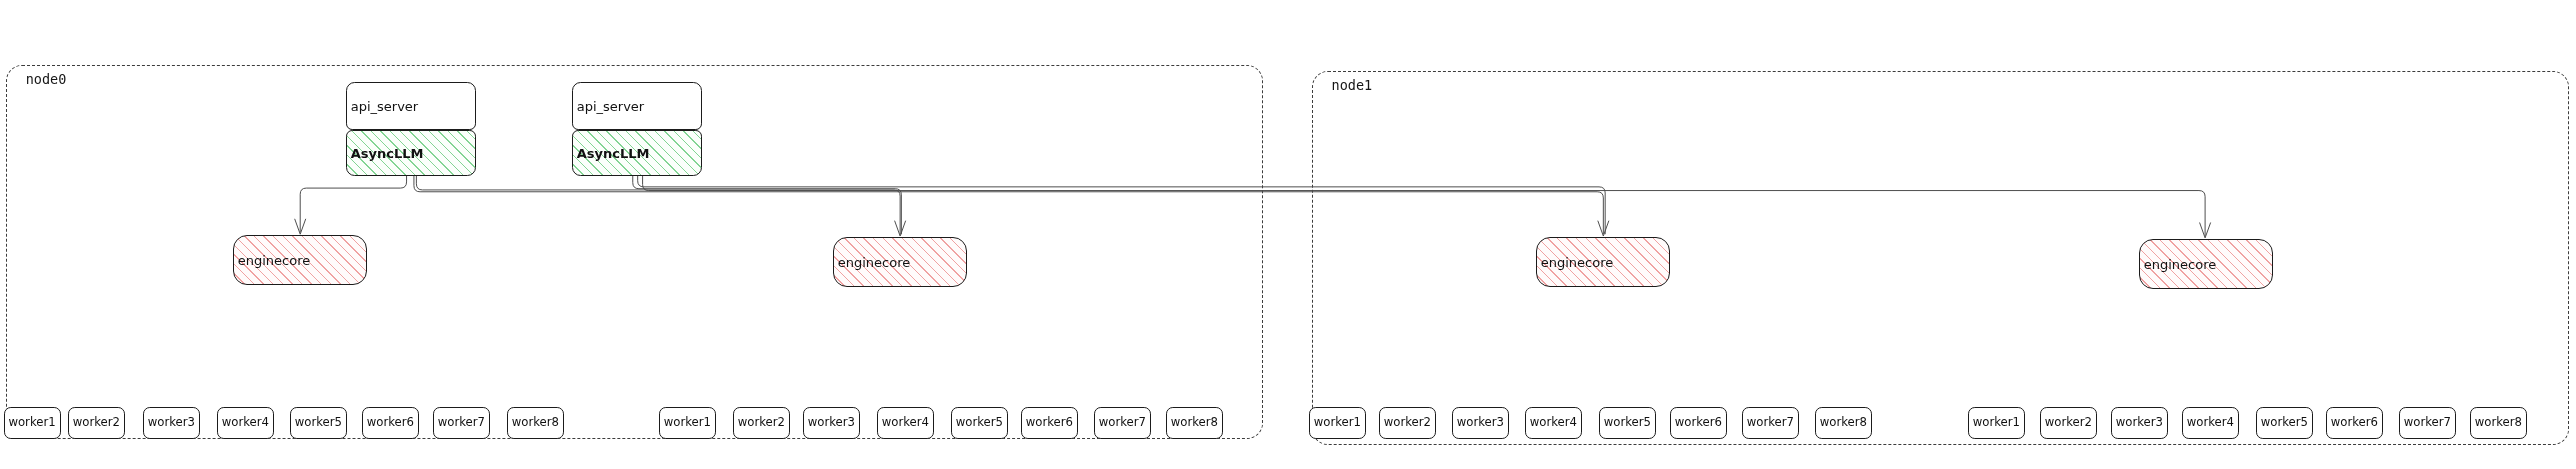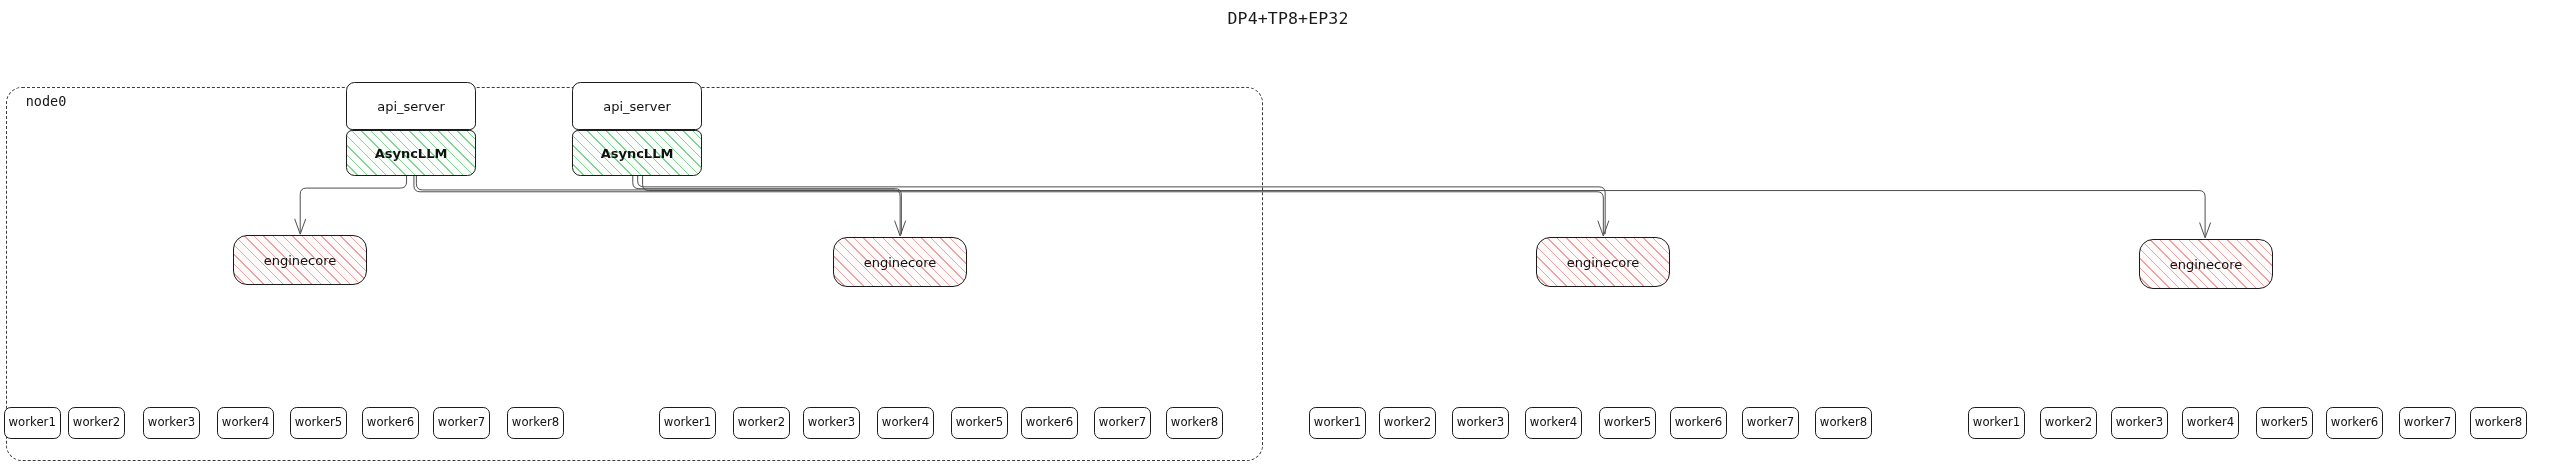--- a/index.html
+++ b/index.html
@@ -47,21 +47,20 @@
   }
 
   
   .box{
     position:absolute;
     box-sizing:border-box;
     border:1.5px solid #1b1b1b;
     border-radius:7.4px;
     display:flex;
     align-items:center;
-    justify-content:center;
     font-size:13px;
     color:#111111;
     background:#ffffff;
     white-space:nowrap;
     overflow:hidden;
   }
   .box > .box-label{
     position:relative;
     z-index:3;
     line-height:1;
@@ -125,23 +124,22 @@
     stroke-width:1.6px;
   }
 
   .z-top{ z-index:4; }
 </style>
 </head>
 <body>
 
 <div id="canvas">
 
-  <div id="diagram-title">DP4+TP8+EP32</div>
-
-  <div class="node-cluster" style="left:6.2px; top:87px; width:1257px; height:374px;text-align:center;">
+
+  <div class="node-cluster" style="left:6.2px; top:65px; width:1257px; height:374px;text-align:center;">
     <div class="node-label">node0</div>
   </div>
 
   <div class="box api-server z-top" style="left:346px; top:82px; width:130px; height:48px;">
     <span class="box-label">api_server</span>
   </div>
   <div class="box asyncllm z-top" style="left:346px; top:130px; width:130px; height:46px;">
     <span class="box-label">AsyncLLM</span>
   </div>
 
@@ -203,20 +201,23 @@
   <div class="box worker z-top" style="left:1021px; top:407px; width:57px; height:32px;">
       <span class="box-label">worker6</span>
     </div>
   <div class="box worker z-top" style="left:1094px; top:407px; width:57px; height:32px;">
       <span class="box-label">worker7</span>
     </div>
   <div class="box worker z-top" style="left:1166px; top:407px; width:57px; height:32px;">
       <span class="box-label">worker8</span>
     </div>
 
+  <div class="node-cluster" style="left:1312px; top:71px; width:1257px; height:374px;">
+    <div class="node-label">node1</div>
+  </div>
 
   <div class="box enginecore z-top" style="left:1536px; top:237px; width:134px; height:50px;">
     <span class="box-label">enginecore</span>
   </div>
 
   <div class="box enginecore z-top" style="left:2139px; top:239px; width:134px; height:50px;">
     <span class="box-label">enginecore</span>
   </div>
 
   <div class="box worker z-top" style="left:1309px; top:407px; width:57px; height:32px;">

